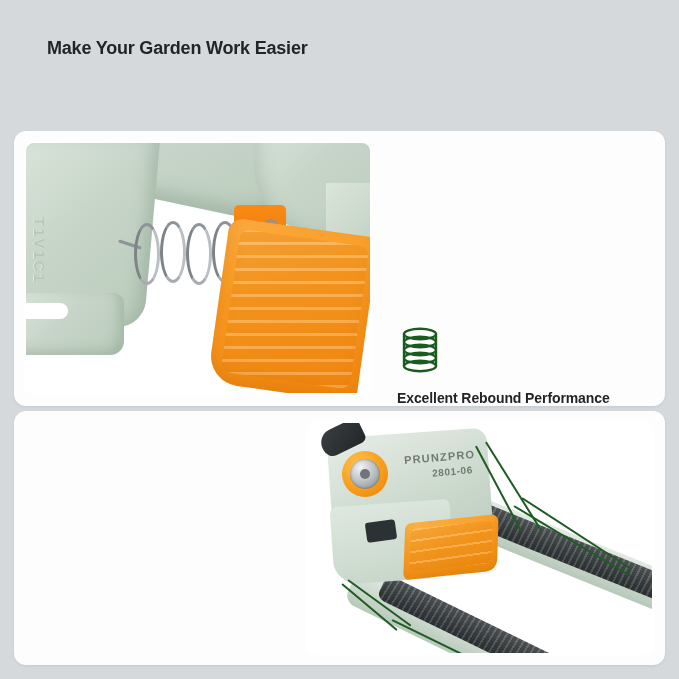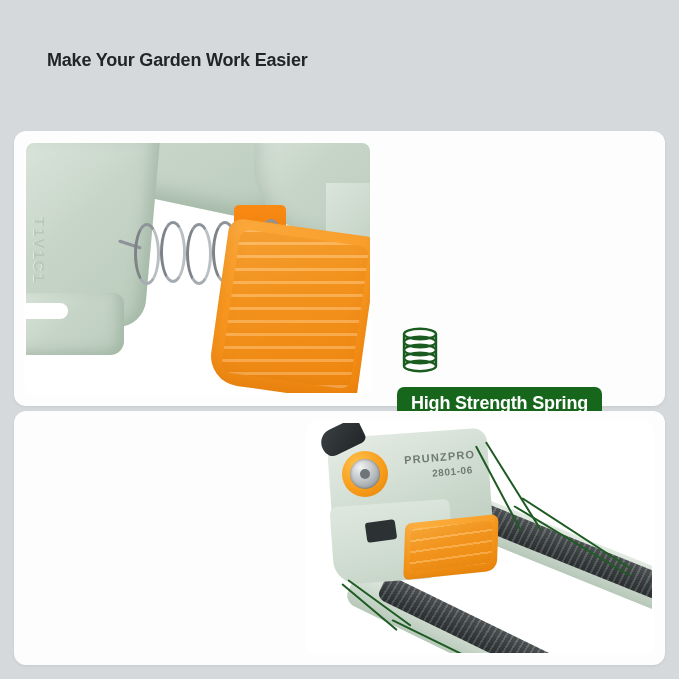--- a/index.html
+++ b/index.html
@@ -11,21 +11,21 @@
   }
   .page { position:relative; width:679px; height:679px; background:#d6d9dc; }
 
   
   .header { position:absolute; left:47px; top:28px; width:600px; }
   .headline {
     font-size:41px; font-weight:bold; color:#1b6b1e;
     letter-spacing:-0.5px; line-height:1.05; white-space:nowrap;
   }
   .subheadline {
-    margin-top:22px; font-size:18px; font-weight:bold;
+    margin-top:10px; font-size:18px; font-weight:bold;
     color:#222528; letter-spacing:-0.2px; white-space:nowrap;
   }
 
   
   .card {
     position:absolute; background:#fdfdfd; border-radius:12px;
     box-shadow:0 1px 3px rgba(0,0,0,0.07);
   }
   #card-top    { left:14px; top:131px; width:651px; height:275px; }
   #card-bottom { left:14px; top:411px; width:651px; height:254px; }
@@ -252,21 +252,20 @@
             <ellipse cx="23" cy="7" rx="16" ry="5.2"></ellipse>
             <ellipse cx="23" cy="15" rx="16" ry="5.2"></ellipse>
             <ellipse cx="23" cy="23" rx="16" ry="5.2"></ellipse>
             <ellipse cx="23" cy="31" rx="16" ry="5.2"></ellipse>
             <ellipse cx="23" cy="39" rx="16" ry="5.2"></ellipse>
             <path d="M7 7 V39"></path>
             <path d="M39 7 V39"></path>
           </g>
         </svg>
       </div>
-      <span class="badge">High Strength Spring</span>
       <div class="caption">Excellent Rebound Performance</div>
     </div>
   </div>
 
   <div class="card" id="card-bottom">
 
     <div class="photo" id="photo-shears">
       <div class="sh-stage">
 
         <div class="handle" style="left:44px; top:140px; width:330px; height:40px; transform:rotate(26deg); transform-origin:left center;"></div>

